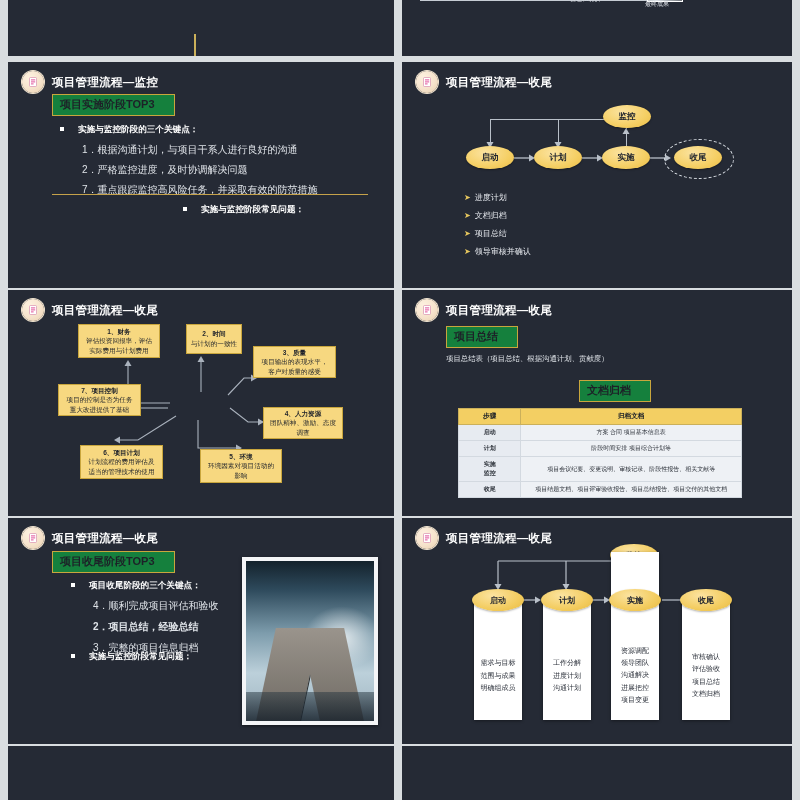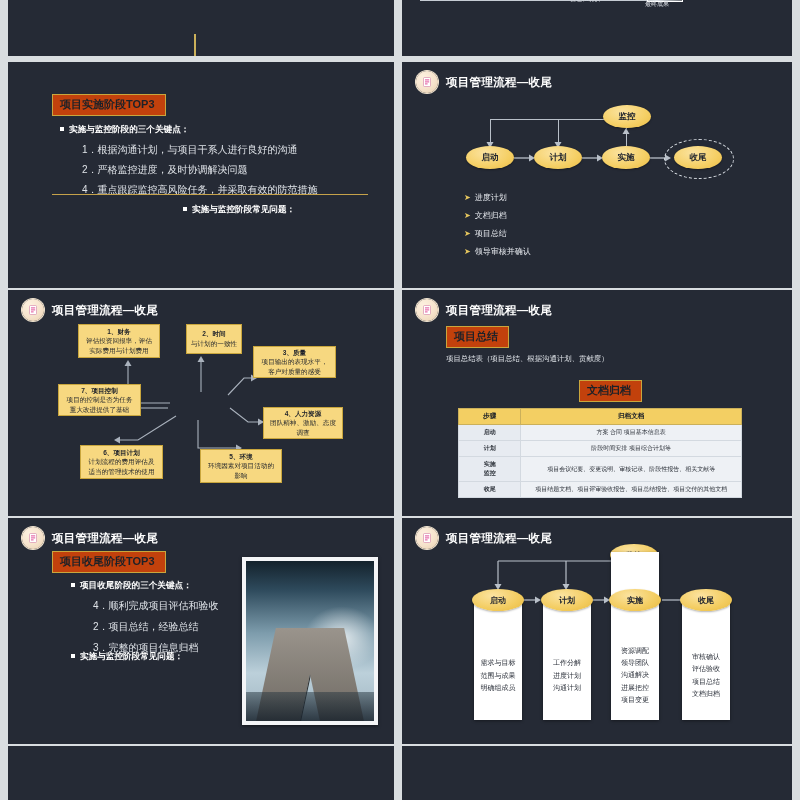--- a/index.html
+++ b/index.html
@@ -47,33 +47,33 @@
     color: #ffffff;
     font-size: 11.5px;
     font-weight: bold;
     letter-spacing: .3px;
     white-space: nowrap;
   }
 
   
   .chip {
     display: inline-block;
-    background: #c2410c;
+    background: #15803d;
     color: #1d2128;
     font-weight: bold;
     font-size: 11px;
-    padding: 2px 10px 3px 7px;
+    padding: 2px 19px 3px 7px;
     border: 1px solid #c9a63d;
     white-space: nowrap;
   }
 
   
   .b-head {
     color: #ffffff; font-weight: bold; font-size: 8.6px;
-    display: flex; gap: 5px; align-items: baseline;
+    display: flex; gap: 14px; align-items: baseline;
     white-space: nowrap;
   }
   .b-head .sq {
     width: 4px; height: 4px; background: #ffffff; display:inline-block; flex:none;
     position: relative; top: -1px;
   }
   .b-item {
     color: #dfe3e8; font-size: 10px; white-space: nowrap;
   }
   .hr-gold {
@@ -215,34 +215,45 @@
     <div class="wline" style="left:18px; top:24px; width:1px; height:21px;"></div>
     <div class="wline" style="left:249px; top:24px; width:1px; height:21px;"></div>
 
     <div class="tinyimg" style="left:245px; top:20px; width:34px; height:24px;"></div>
 
     <div class="tiny-label" style="left:168px; top:39px;">验证和确认</div>
     <div class="tiny-label" style="left:243px; top:44px;">最终成果</div>
   </div>
 
   <div class="slide col-l row-1">
+    <div class="slide-title">
+      <span class="badge">
+        <svg width="12" height="12" viewBox="0 0 12 12">
+          <rect x="2.5" y="1.5" width="7" height="9" rx="1" fill="#ffffff" stroke="#d98fae" stroke-width=".7"></rect>
+          <rect x="4" y="3.4" width="4.2" height="1" fill="#e0509a"></rect>
+          <rect x="4" y="5.4" width="4.2" height="1" fill="#e0509a"></rect>
+          <rect x="4" y="7.4" width="2.6" height="1" fill="#e0509a"></rect>
+        </svg>
+      </span>
+      <span class="ttl">项目管理流程—监控</span>
+    </div>
 
     <div style="position:absolute; left:44px; top:32px;">
       <span class="chip">项目实施阶段TOP3</span>
     </div>
 
     <div style="position:absolute; left:52px; top:62px;">
       <div class="b-head">
         <span class="sq"></span>
         <span>实施与监控阶段的三个关键点：</span>
       </div>
       <div style="margin:7px 0 0 22px;">
         <div class="b-item" style="margin-bottom:6px;">1．根据沟通计划，与项目干系人进行良好的沟通</div>
         <div class="b-item" style="margin-bottom:6px;">2．严格监控进度，及时协调解决问题</div>
-        <div class="b-item">4．重点跟踪监控高风险任务，并采取有效的防范措施</div>
+        <div class="b-item">7．重点跟踪监控高风险任务，并采取有效的防范措施</div>
       </div>
     </div>
 
     <div class="hr-gold" style="position:absolute; left:44px; top:132px; width:316px;"></div>
 
     <div style="position:absolute; left:175px; top:142px;">
       <div class="b-head">
         <span class="sq"></span>
         <span>实施与监控阶段常见问题：</span>
       </div>
@@ -451,21 +462,21 @@
       <span class="chip">项目收尾阶段TOP3</span>
     </div>
 
     <div style="position:absolute; left:63px; top:62px;">
       <div class="b-head">
         <span class="sq"></span>
         <span>项目收尾阶段的三个关键点：</span>
       </div>
       <div style="margin:7px 0 0 22px;">
         <div class="b-item" style="margin-bottom:7px;">4．顺利完成项目评估和验收</div>
-        <div class="b-item" style="margin-bottom:7px;">2．项目总结，经验总结</div>
+        <div class="b-item" style="margin-bottom:7px;font-weight:bold;">2．项目总结，经验总结</div>
         <div class="b-item">3．完整的项目信息归档</div>
       </div>
     </div>
 
     <div style="position:absolute; left:63px; top:133px;">
       <div class="b-head">
         <span class="sq"></span>
         <span>实施与监控阶段常见问题：</span>
       </div>
     </div>

